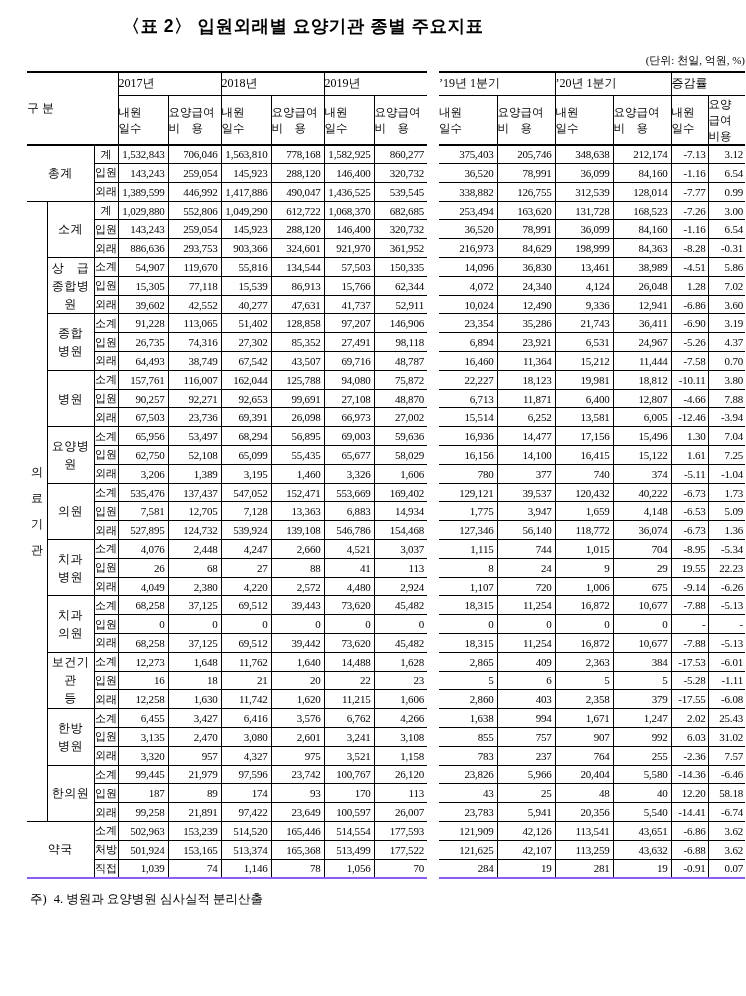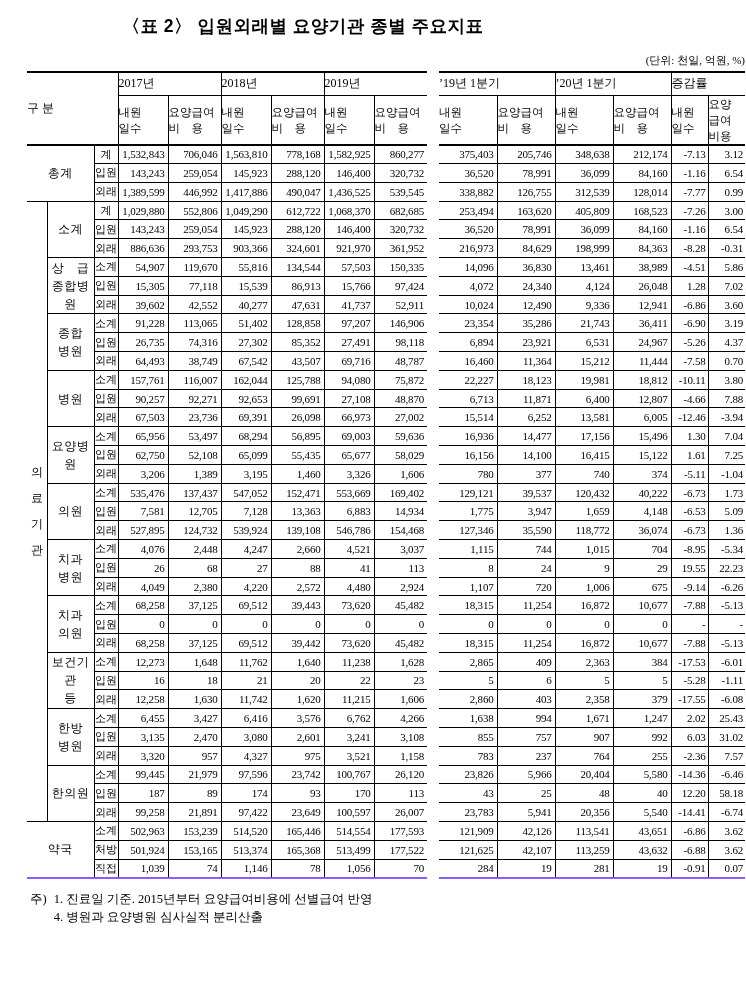--- a/index.html
+++ b/index.html
@@ -183,21 +183,21 @@
             <th class="sub">계</th>
             <td class="num">1,029,880</td>
             <td class="num">552,806</td>
             <td class="num">1,049,290</td>
             <td class="num">612,722</td>
             <td class="num">1,068,370</td>
             <td class="num nr">682,685</td>
             <td class="sp"></td>
             <td class="num nl">253,494</td>
             <td class="num">163,620</td>
-            <td class="num">405,809</td>
+            <td class="num">131,728</td>
             <td class="num">168,523</td>
             <td class="num chg">-7.26</td>
             <td class="num chg er">3.00</td>
           </tr>
           <tr>
             <th class="sub">입원</th>
             <td class="num">143,243</td>
             <td class="num">259,054</td>
             <td class="num">145,923</td>
             <td class="num">288,120</td>
@@ -245,21 +245,21 @@
             <td class="num chg">-4.51</td>
             <td class="num chg er">5.86</td>
           </tr>
           <tr>
             <th class="sub">입원</th>
             <td class="num">15,305</td>
             <td class="num">77,118</td>
             <td class="num">15,539</td>
             <td class="num">86,913</td>
             <td class="num">15,766</td>
-            <td class="num nr">97,424</td>
+            <td class="num nr">62,344</td>
             <td class="sp"></td>
             <td class="num nl">4,072</td>
             <td class="num">24,340</td>
             <td class="num">4,124</td>
             <td class="num">26,048</td>
             <td class="num chg">1.28</td>
             <td class="num chg er">7.02</td>
           </tr>
           <tr>
             <th class="sub">외래</th>
@@ -461,21 +461,21 @@
           <tr>
             <th class="sub">외래</th>
             <td class="num">527,895</td>
             <td class="num">124,732</td>
             <td class="num">539,924</td>
             <td class="num">139,108</td>
             <td class="num">546,786</td>
             <td class="num nr">154,468</td>
             <td class="sp"></td>
             <td class="num nl">127,346</td>
-            <td class="num">35,590</td>
+            <td class="num">56,140</td>
             <td class="num">118,772</td>
             <td class="num">36,074</td>
             <td class="num chg">-6.73</td>
             <td class="num chg er">1.36</td>
           </tr>
           <tr>
             <th class="gname" rowspan="3">치과
 병원</th>
             <th class="sub">소계</th>
             <td class="num">4,076</td>
@@ -575,21 +575,21 @@
             <td class="num chg er">-5.13</td>
           </tr>
           <tr>
             <th class="gname" rowspan="3">보건기관
 등</th>
             <th class="sub">소계</th>
             <td class="num">12,273</td>
             <td class="num">1,648</td>
             <td class="num">11,762</td>
             <td class="num">1,640</td>
-            <td class="num">11,238</td>
+            <td class="num">14,488</td>
             <td class="num nr">1,628</td>
             <td class="sp"></td>
             <td class="num nl">2,865</td>
             <td class="num">409</td>
             <td class="num">2,363</td>
             <td class="num">384</td>
             <td class="num chg">-17.53</td>
             <td class="num chg er">-6.01</td>
           </tr>
           <tr>
@@ -772,17 +772,16 @@
             <td class="num chg bb">-0.91</td>
             <td class="num chg er bb">0.07</td>
           </tr>
         </tbody>
     </table>
   </div>
 
   <div class="footnotes">
     <span class="fn-prefix">주)</span>
     <div class="fn-items">
-      <div>1. 진료일 기준. 2015년부터 요양급여비용에 선별급여 반영</div>
       <div>4. 병원과 요양병원 심사실적 분리산출</div>
     </div>
   </div>
 </div>
 
 </body></html>

